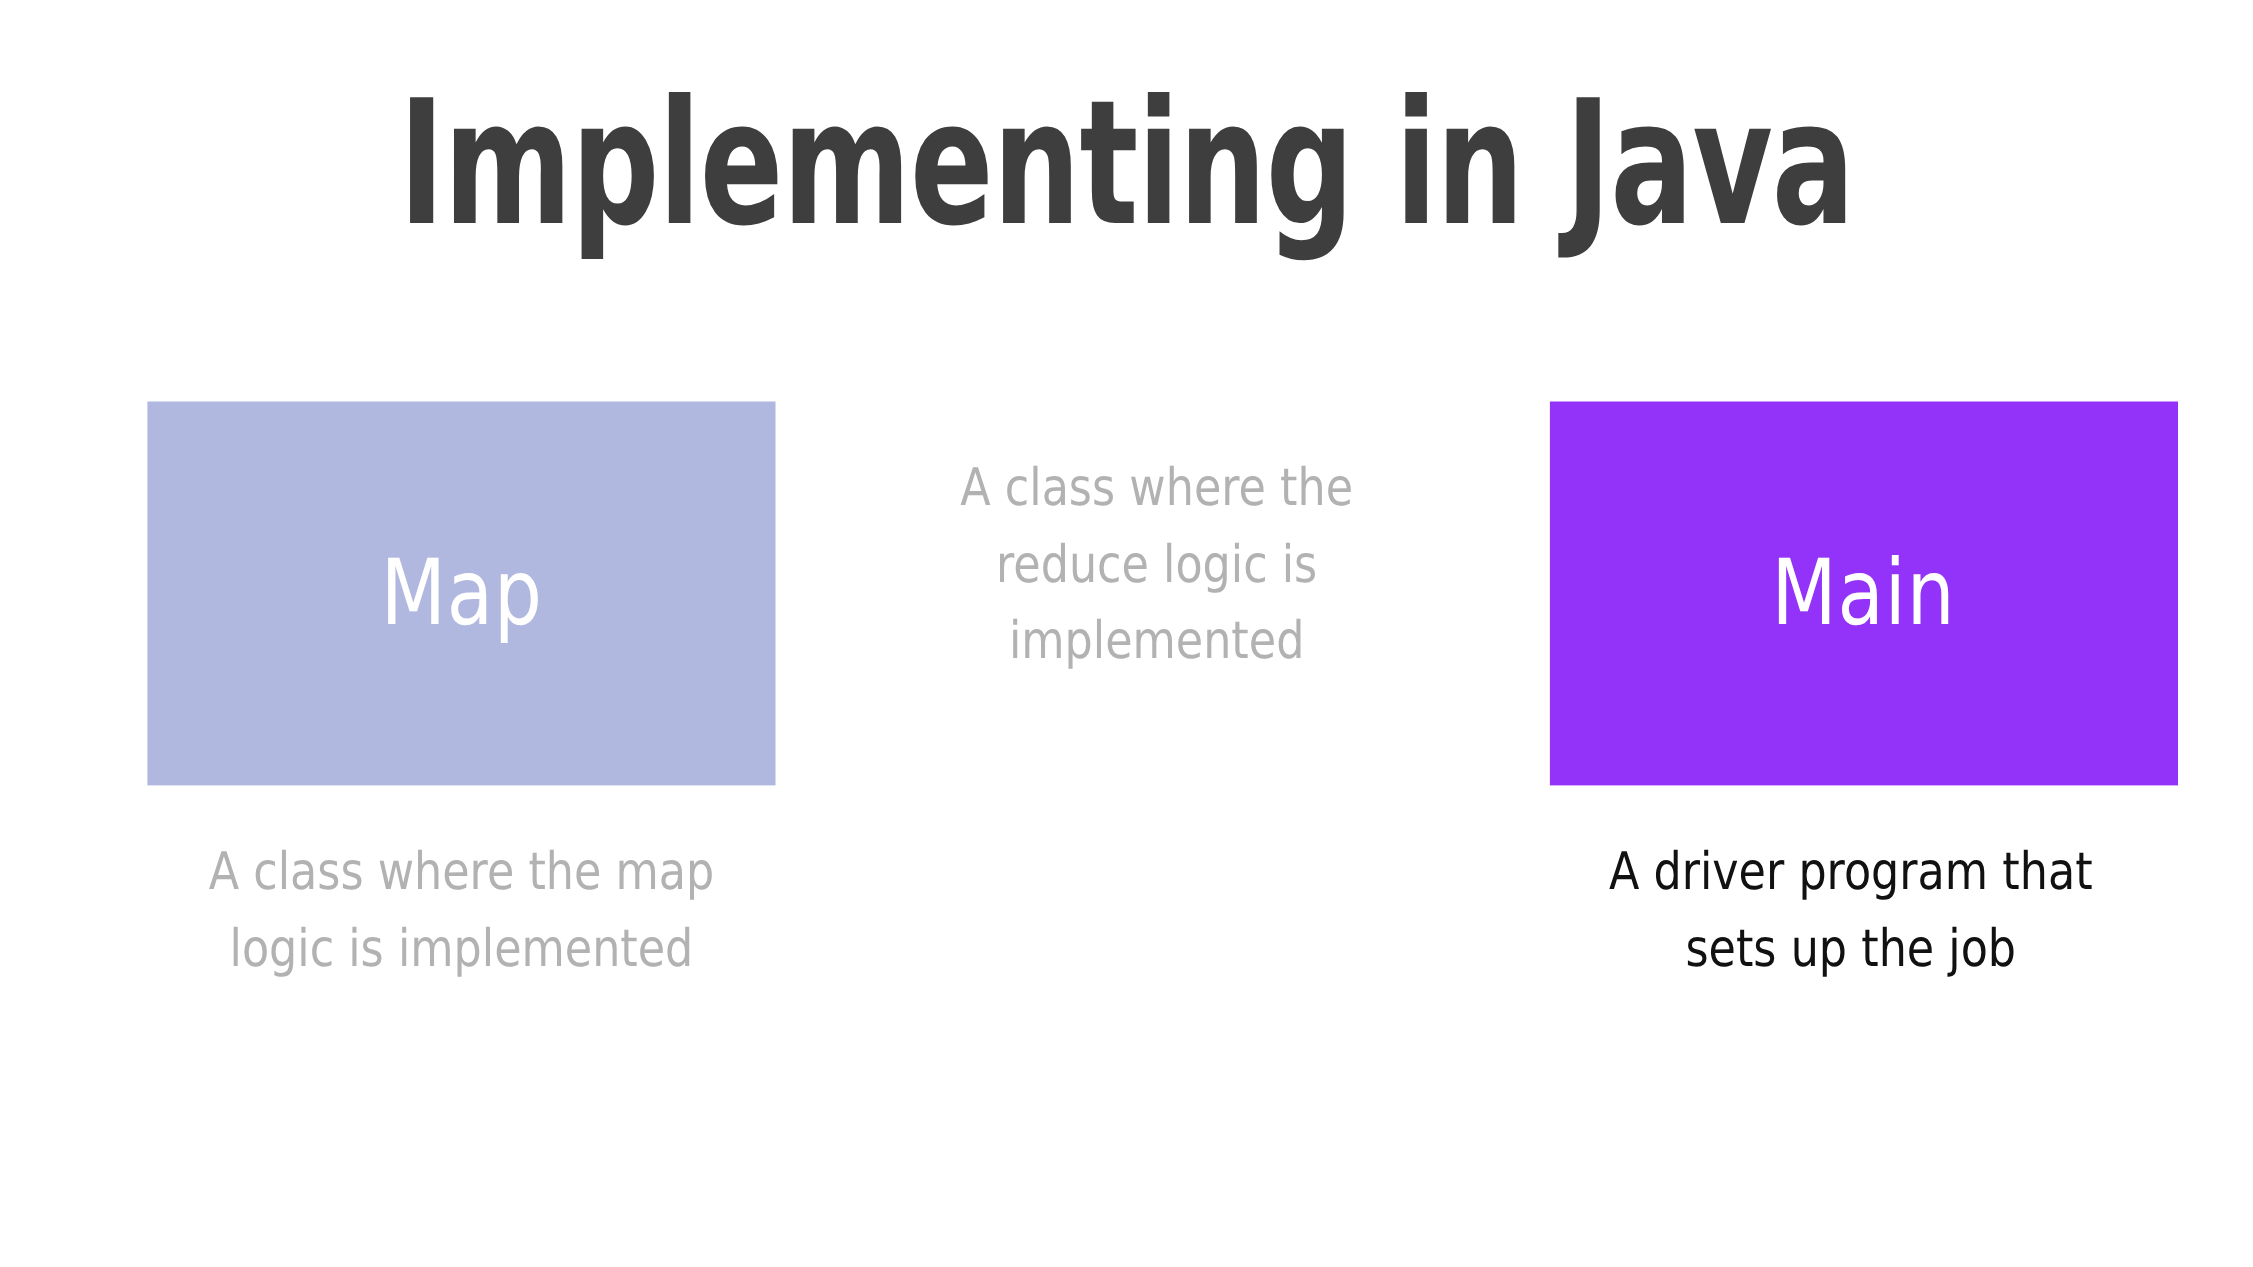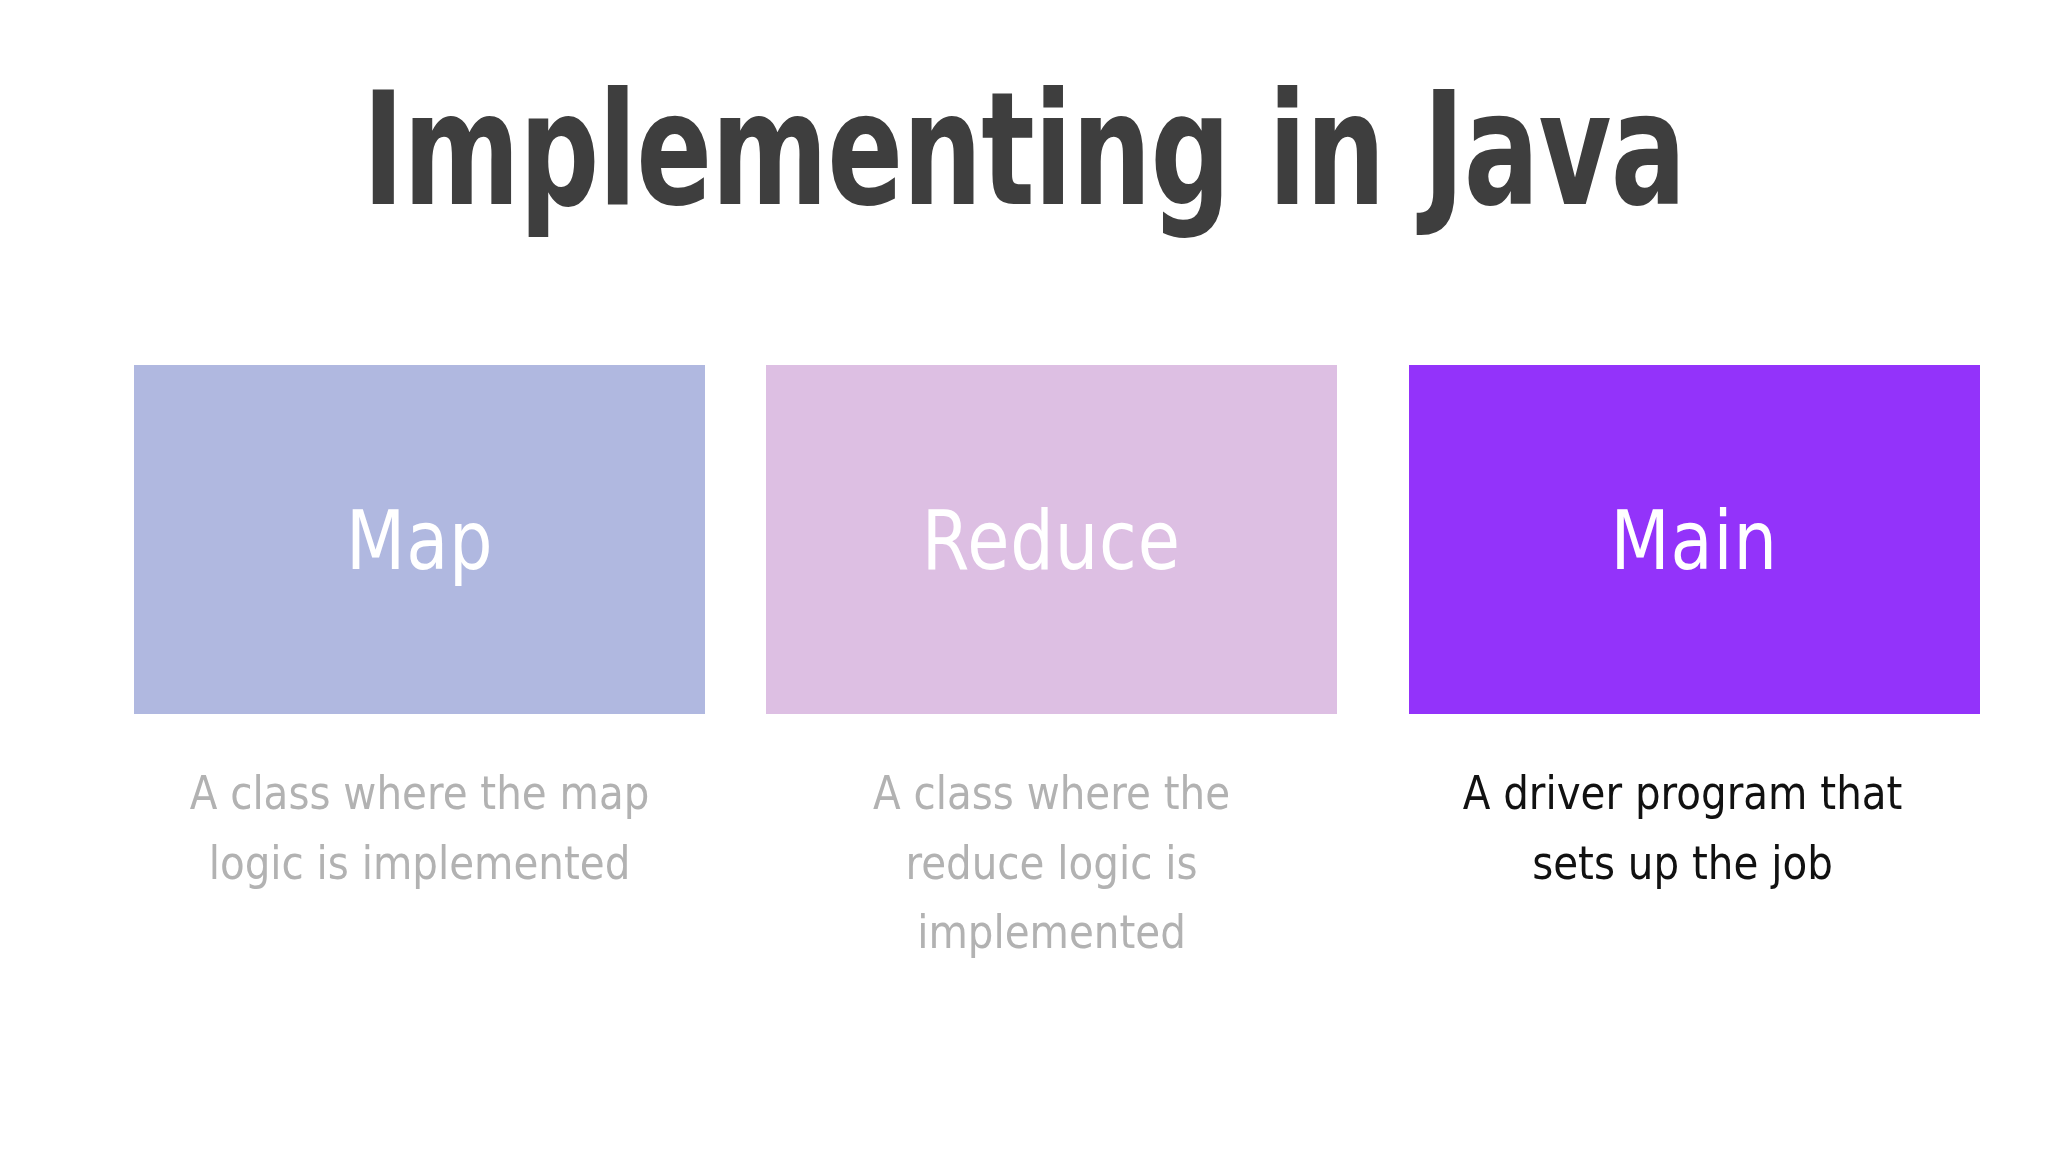--- a/index.html
+++ b/index.html
@@ -106,23 +106,20 @@
   <div class="columns">
 
     <div class="column">
       <div class="card" style="background-color: rgb(176, 184, 224);">
         <span class="card-label" style="color: rgb(255, 255, 255);">Map</span>
       </div>
       <div class="caption caption-muted" style="color: rgb(178, 178, 178);">A class where the map logic is implemented</div>
     </div>
 
     <div class="column">
-      <div class="card" style="background-color: rgb(221, 191, 227);">
-        <span class="card-label" style="color: rgb(255, 255, 255);">Reduce</span>
-      </div>
       <div class="caption caption-muted" style="color: rgb(178, 178, 178);">A class where the reduce logic is implemented</div>
     </div>
 
     <div class="column">
       <div class="card" style="background-color: rgb(147, 51, 250); margin-left: 12px;">
         <span class="card-label" style="color: rgb(255, 255, 255);">Main</span>
       </div>
       <div class="caption caption-dark" style="color: rgb(17, 17, 17);">A driver program that sets up the job</div>
     </div>
 

